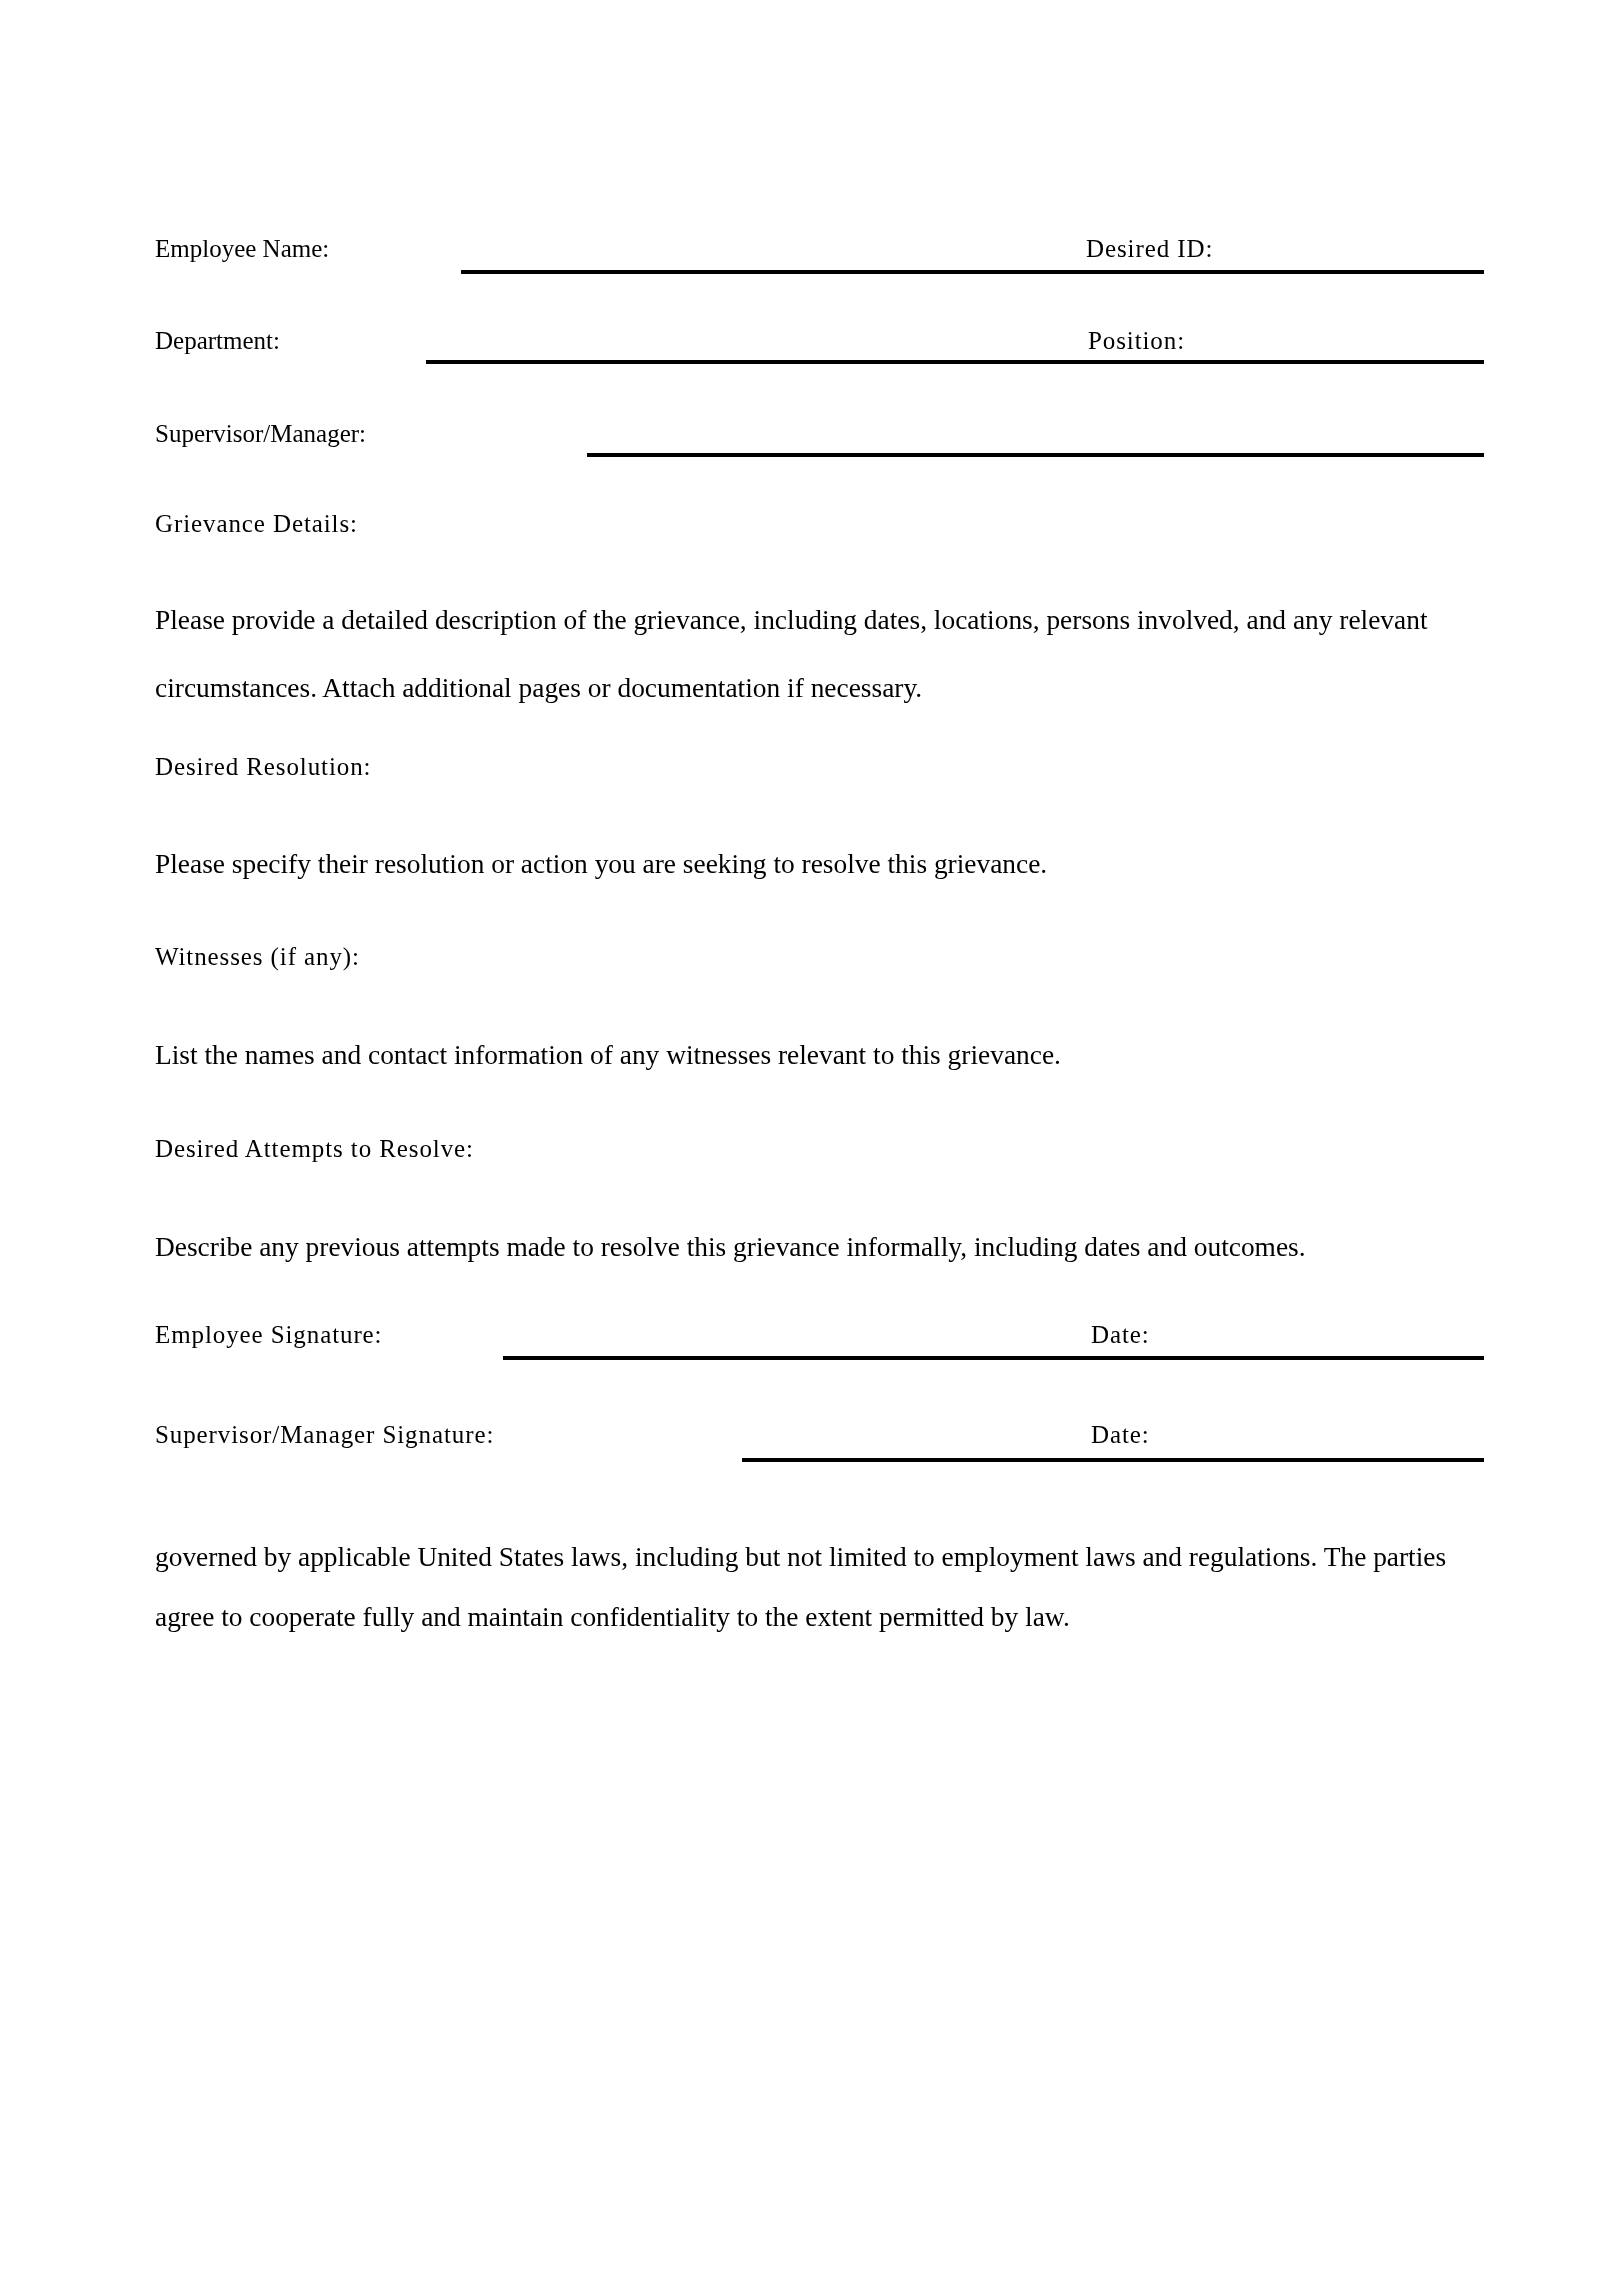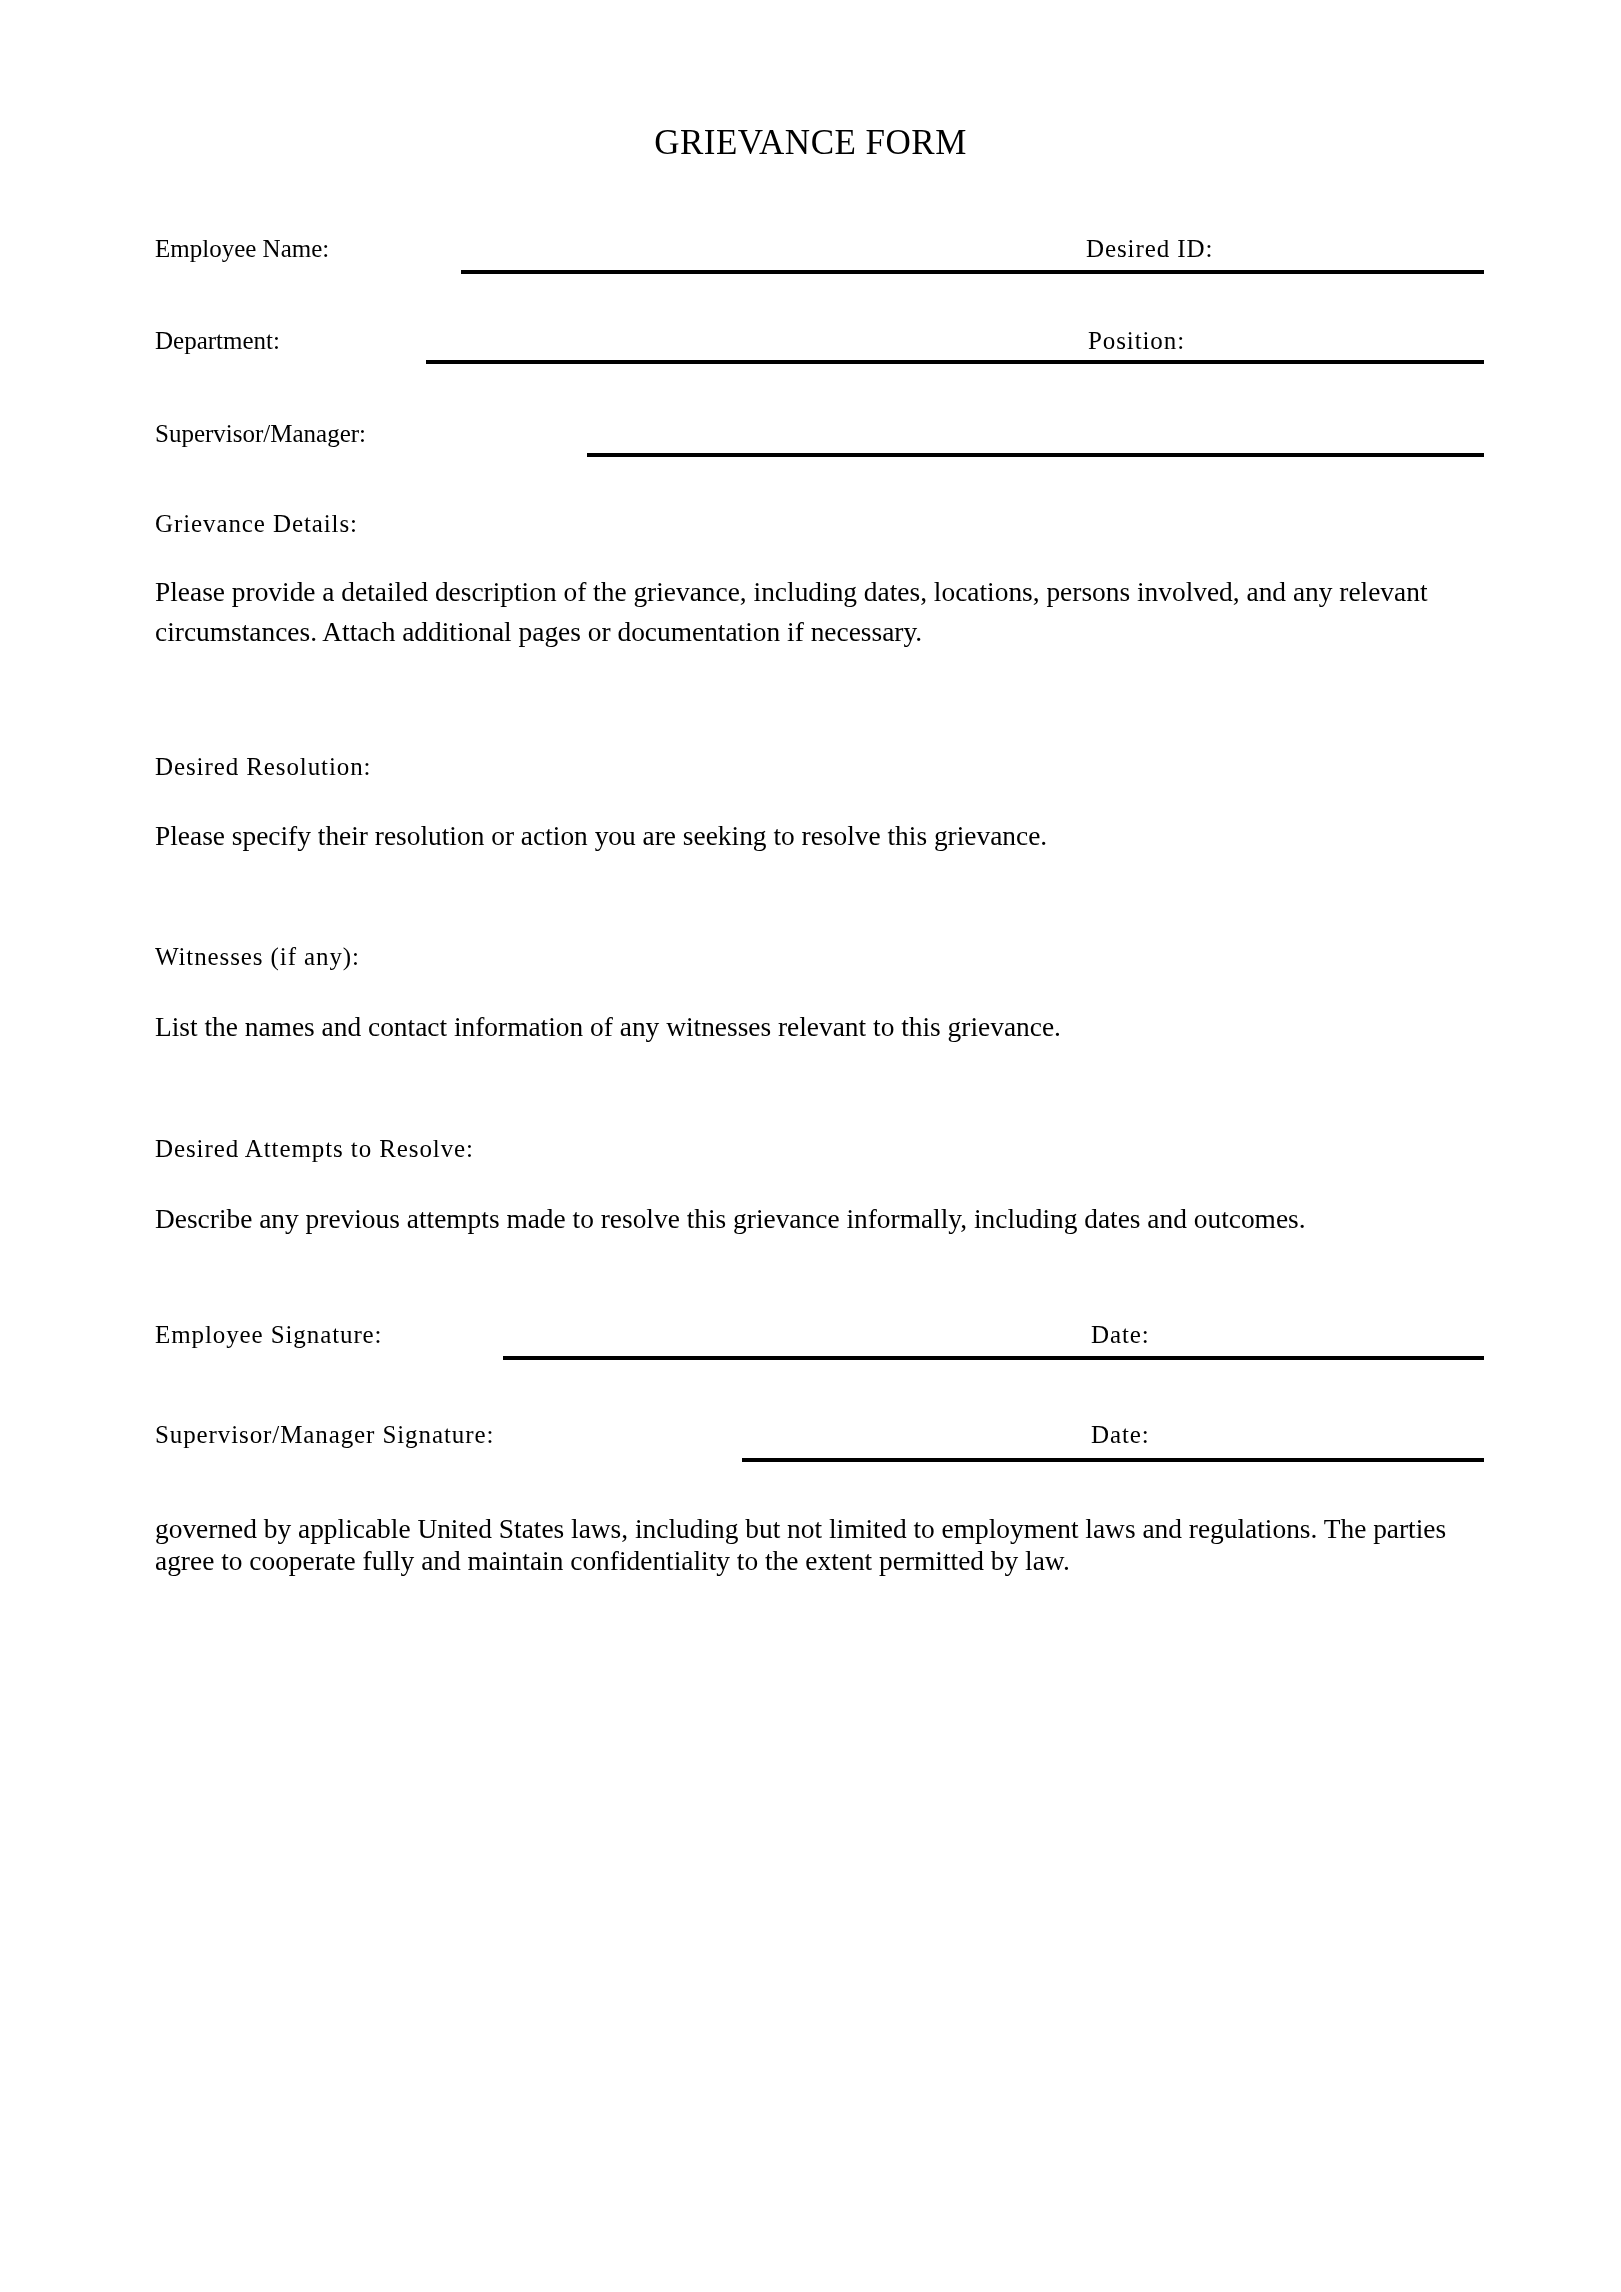--- a/index.html
+++ b/index.html
@@ -23,30 +23,29 @@
     font-size: 35px;
     letter-spacing: 0.5px;
     line-height: 1.15;
   }
   .field-line {
     position: absolute;
     height: 3.9px;
     background: #000000;
   }
   .para { position: absolute; font-size: 27.4px; }
-  .para div { white-space: nowrap; }
+  .para div { white-space: nowrap; margin-top: 28px; }
   .para.loose div { line-height: 40px; }
   .para.tight div { line-height: 32px; }
 </style>
 </head>
 <body>
 
 <div class="page">
 
-  <div class="doc-title" style="top:123px">GRIEVANCE FORM</div>
 
   <div class="abs label" style="left:155px; top:235px">Employee Name:</div>
   <div class="abs label spaced" style="left:1086px; top:235px">Desired ID:</div>
   <div class="field-line" style="left:461px; top:270px; width:1023px"></div>
 
   <div class="abs label" style="left:155px; top:327px">Department:</div>
   <div class="abs label spaced" style="left:1088px; top:327px">Position:</div>
   <div class="field-line" style="left:426px; top:360px; width:1058px"></div>
 
   <div class="abs label" style="left:155px; top:420px">Supervisor/Manager:</div>

